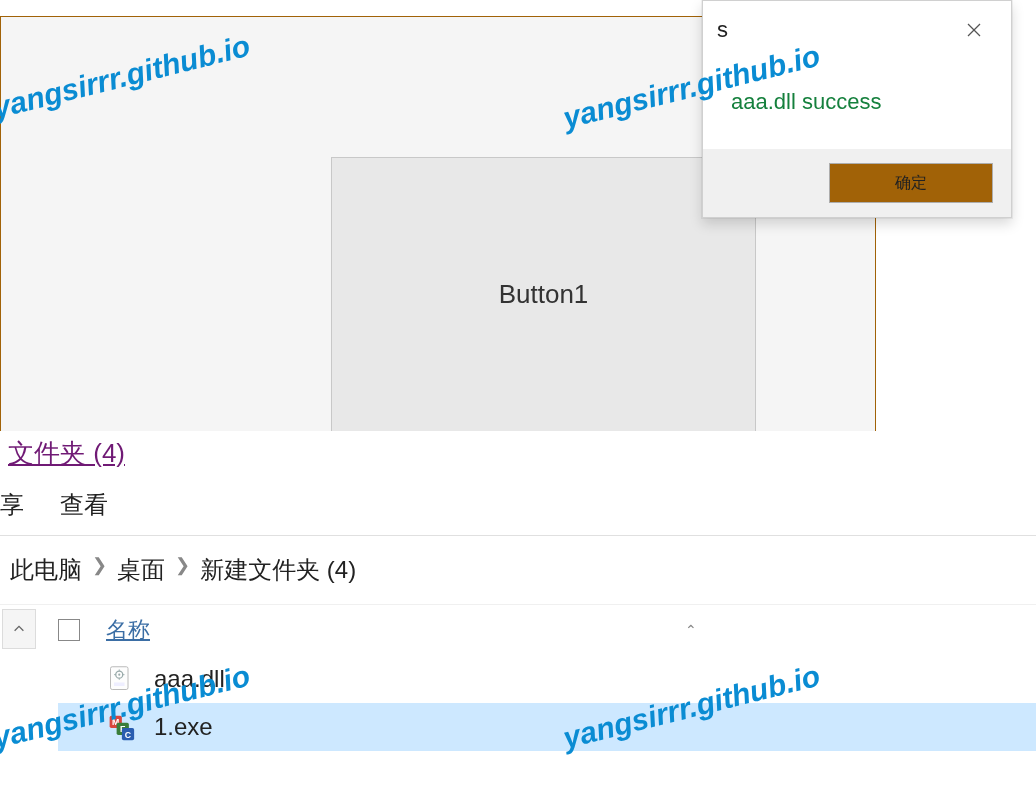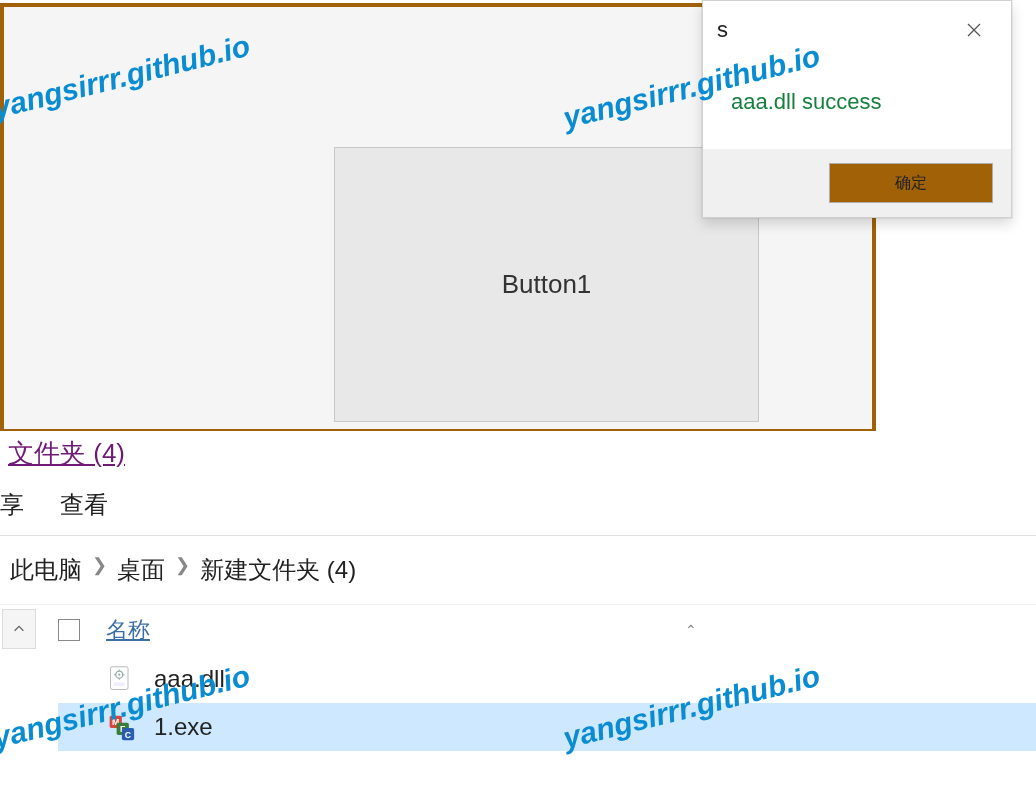--- a/index.html
+++ b/index.html
@@ -2,24 +2,24 @@
 <html><head>
 <meta charset="utf-8">
 <style>
   * { box-sizing: border-box; }
   html, body { margin: 0; padding: 0; font-family: "Segoe UI", "Microsoft YaHei", sans-serif; }
   body { width: 1036px; height: 808px; background: #fff; position: relative; overflow: hidden; }
 
   
   .app-window {
     position: absolute;
-    left: 0; top: 3px;
+    left: 0; top: 16px;
     width: 876px; height: 430px;
     background: #f5f5f5;
-    border: 4px solid #a16207;
+    border: 1px solid #a16207;
   }
   .app-window-top {
     position: absolute; left: 0; top: 0; width: 1036px; height: 22px; background: #fff;
   }
   .big-button {
     position: absolute;
     left: 330px; top: 140px;
     width: 425px; height: 275px;
     background: #e8e8e8;
     border: 1px solid #c8c8c8;

